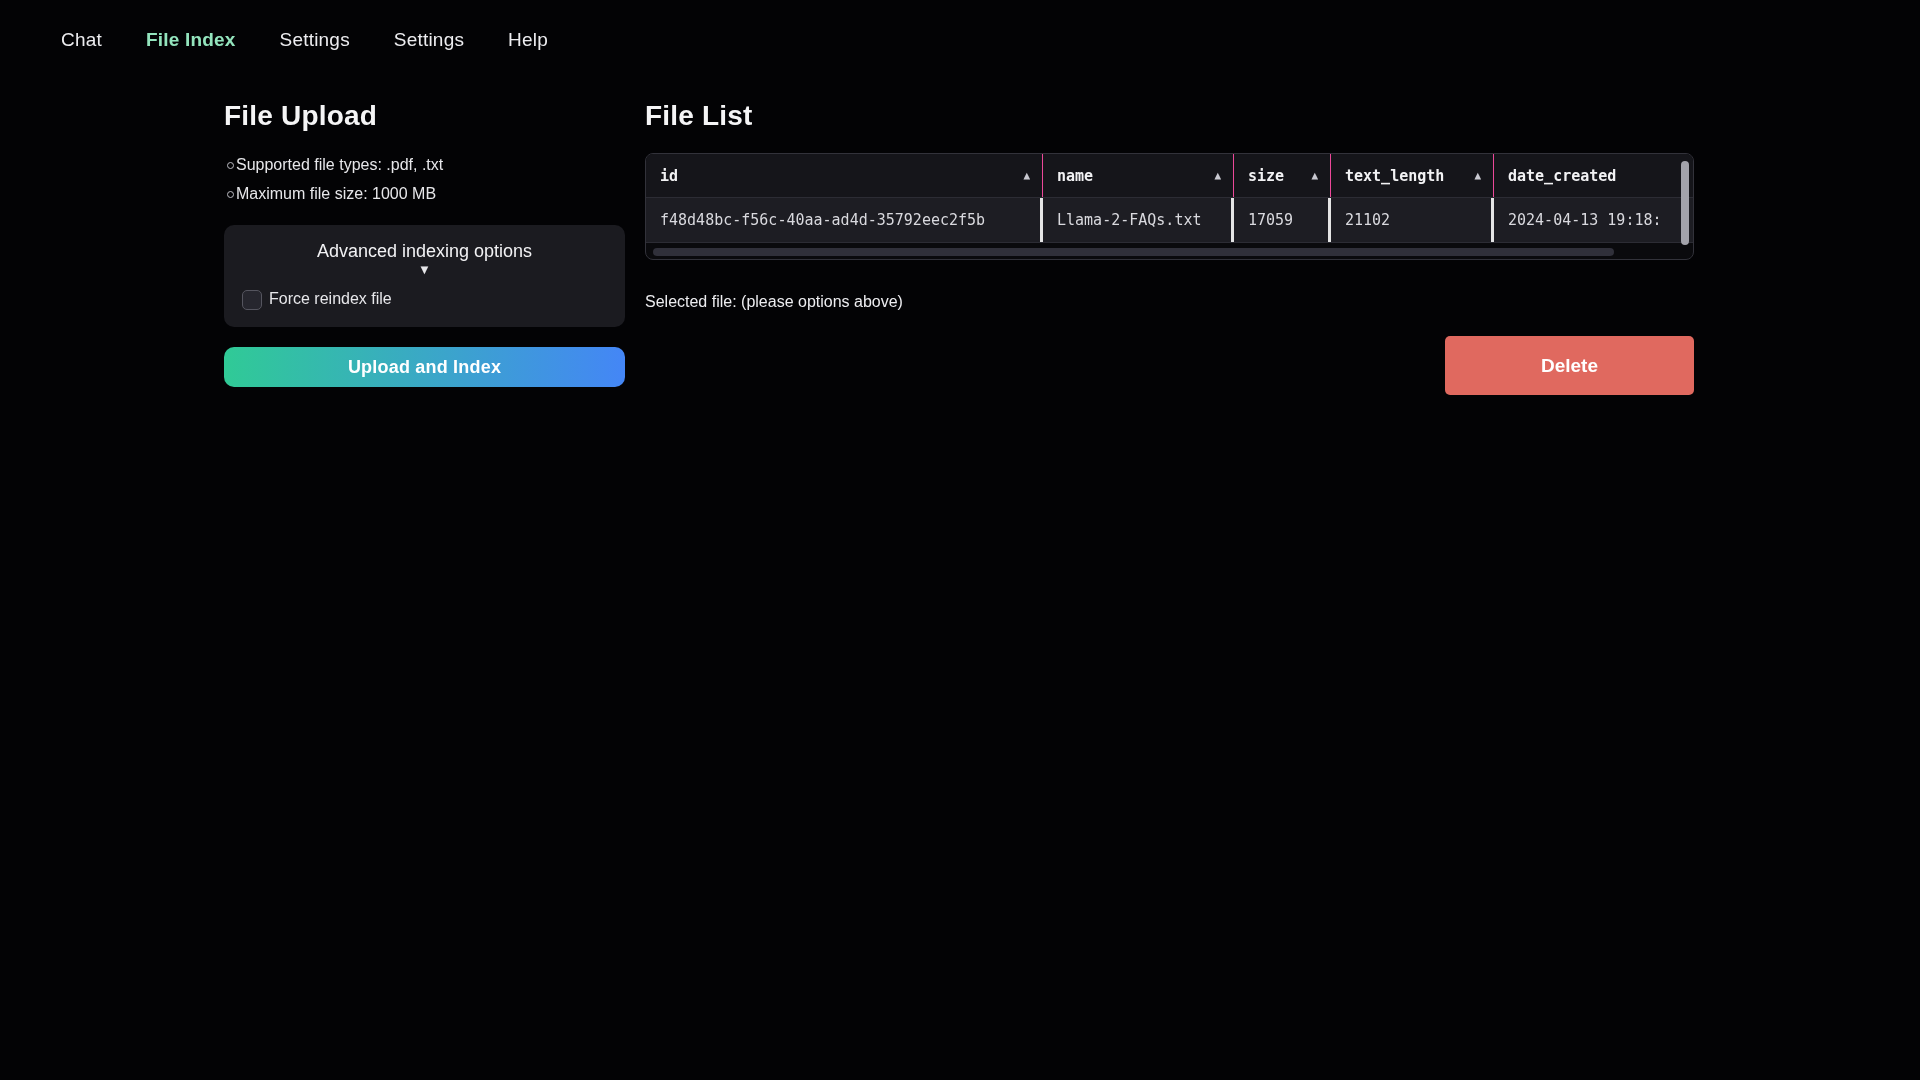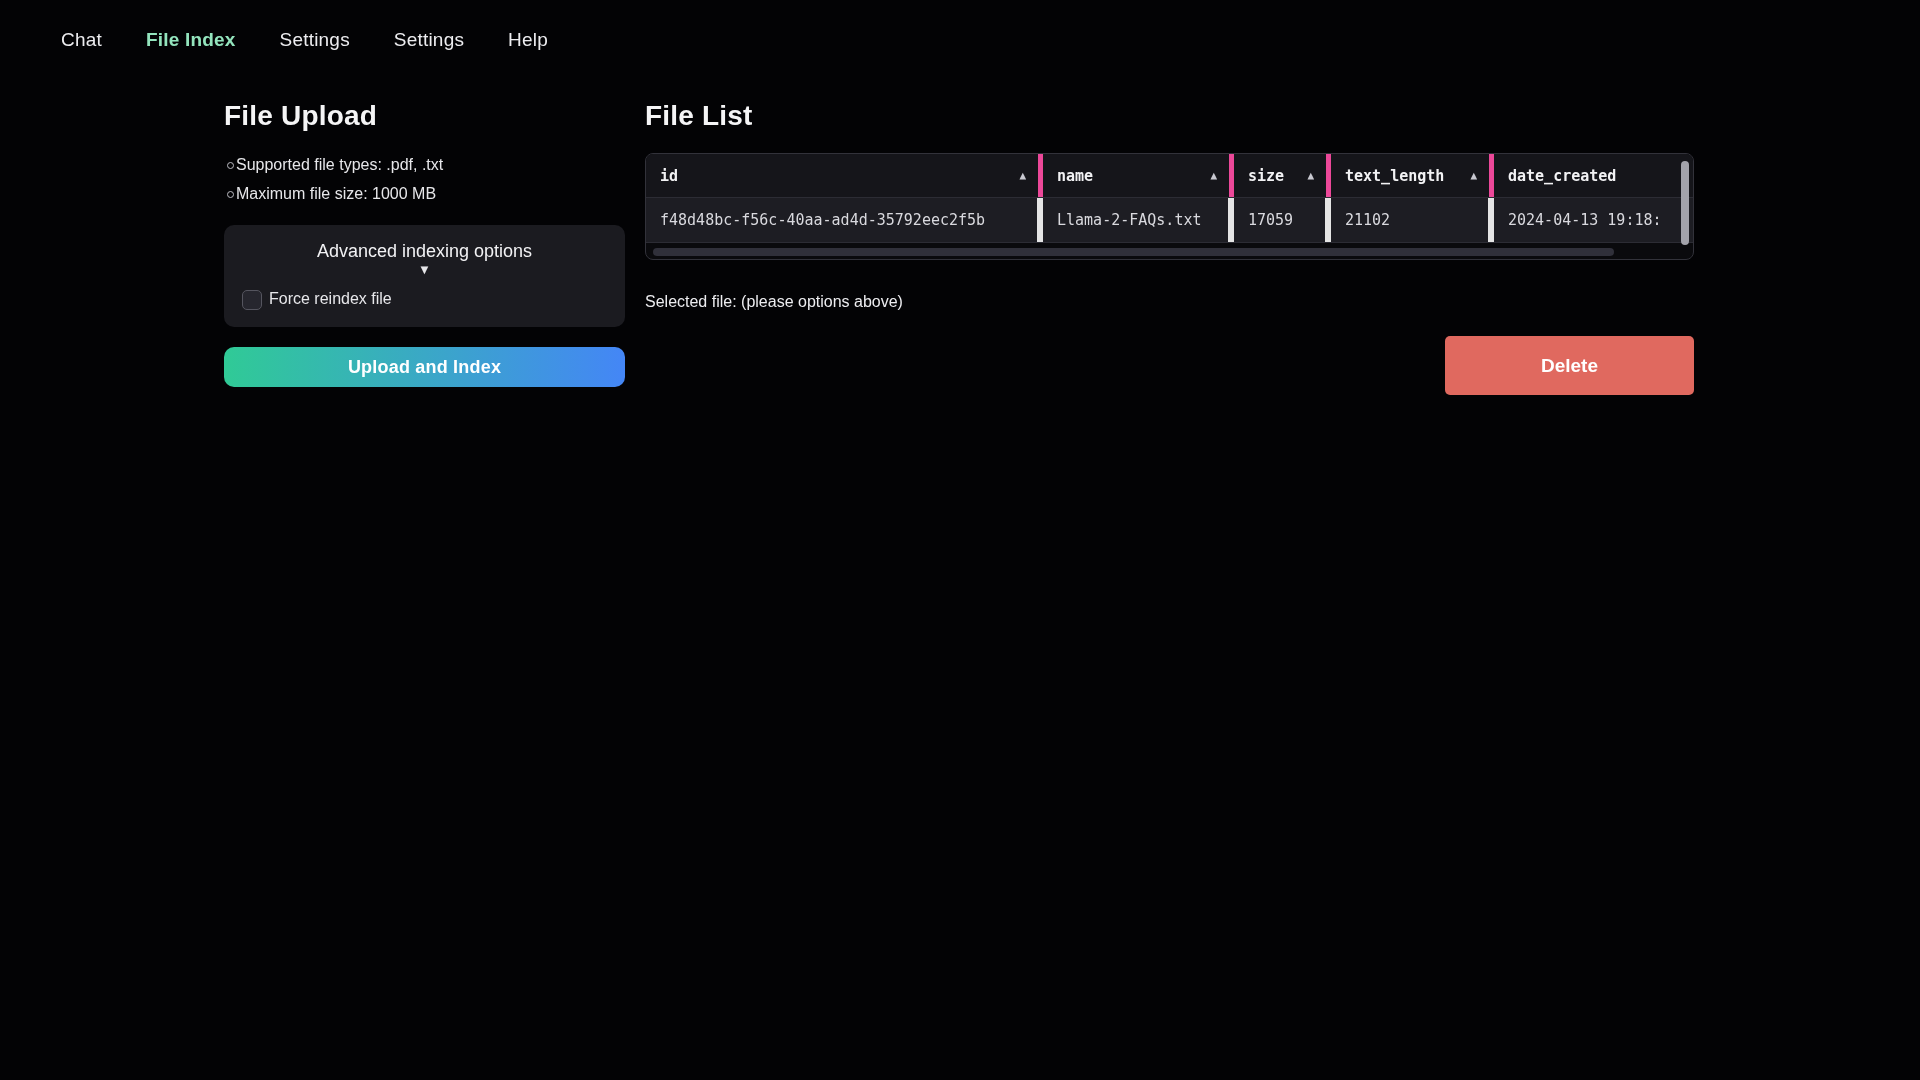--- a/index.html
+++ b/index.html
@@ -39,27 +39,27 @@
   .upload-btn { margin-top: 20px; width: 100%; height: 40px; border: none; border-radius: 10px;
                 background: linear-gradient(90deg, var(--grad-start), var(--grad-end));
                 color: #fff; font-size: 18px; font-weight: 700; font-family: inherit; cursor: pointer; letter-spacing: .2px; }
 
   
   .right-col { position: absolute; left: 645px; top: 100px; width: 1049px; }
   .table-wrap { position: relative; margin-top: 21px; height: 107px; background: #0a0a0d;
                 border: 1px solid #32323a; border-radius: 8px; overflow: hidden; }
   .thead { display: flex; height: 44px; background: #15151a; border-bottom: 1px solid #2c2c34; }
   .th { display: flex; align-items: center; justify-content: space-between; gap: 8px;
-        padding: 0 12px 0 14px; border-right: 5px solid #ec4899; cursor: pointer;
+        padding: 0 12px 0 14px; border-right: 1px solid #ec4899; cursor: pointer;
         font-family: "DejaVu Sans Mono", monospace; font-weight: 700; font-size: 15px; color: #f2f2f4; white-space: nowrap; overflow: hidden; }
   .th:last-child { border-right: none; }
   .sort-icon { font-size: 11px; color: #c9c9d1; flex: none; }
   .trow { display: flex; height: 45px; background: #1d1d23; border-bottom: 1px solid #2c2c34; cursor: pointer;
           font-family: "DejaVu Sans Mono", monospace; font-size: 15px; color: #d9d9de; }
-  .td { display: flex; align-items: center; padding: 0 14px; border-right: 6px solid #e5e5e5; white-space: nowrap; overflow: hidden; }
+  .td { display: flex; align-items: center; padding: 0 14px; border-right: 3px solid #e5e5e5; white-space: nowrap; overflow: hidden; }
   .td:last-child { border-right: none; }
   .col-id { width: 397px; } .col-name { width: 191px; } .col-size { width: 97px; } .col-text { width: 163px; } .col-date { flex: 1; }
 
   .hscroll { position: absolute; left: 0; right: 0; bottom: 0; height: 15px; display: flex; align-items: center; padding: 0 7px; cursor: pointer; }
   .hscroll-thumb { width: 93%; height: 8px; background: #30303a; border-radius: 4px; }
   .vscroll-thumb { position: absolute; right: 4px; top: 7px; width: 8px; height: 84px; background: #a3a3ab; border-radius: 4px; cursor: pointer; }
 
   .selected-file { margin-top: 33px; font-size: 16px; color: #ededf0; }
   .delete-row { margin-top: 25px; display: flex; justify-content: flex-end; }
   .delete-btn { width: 249px; height: 59px; border: none; border-radius: 5px; background: var(--delete-red);

